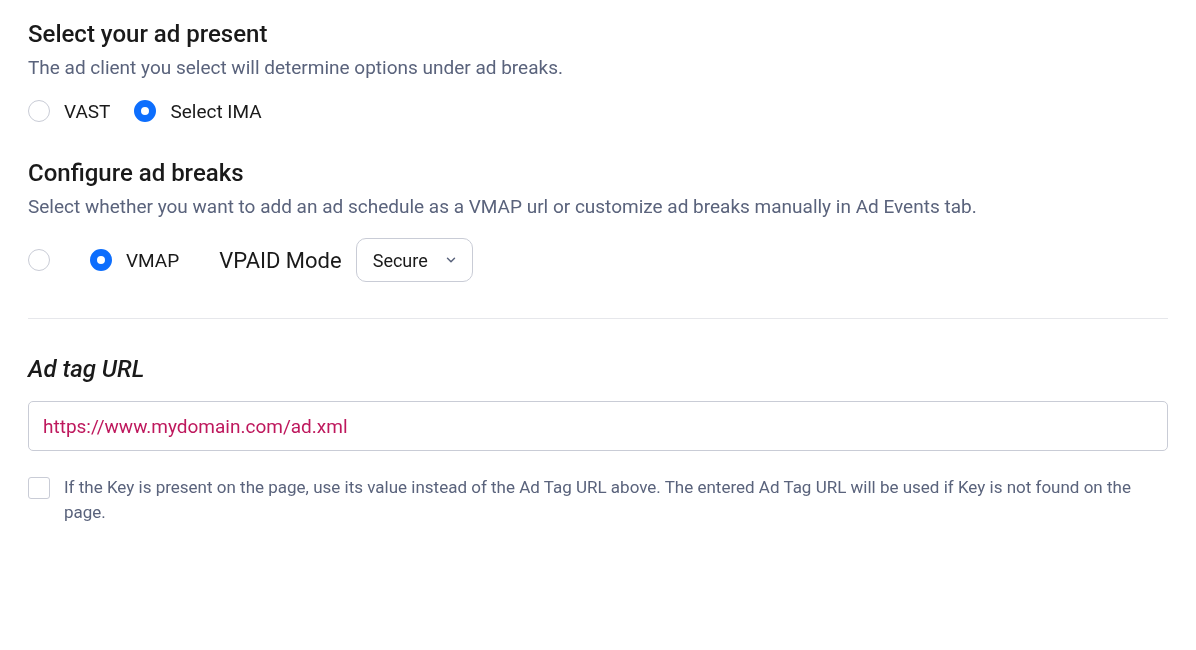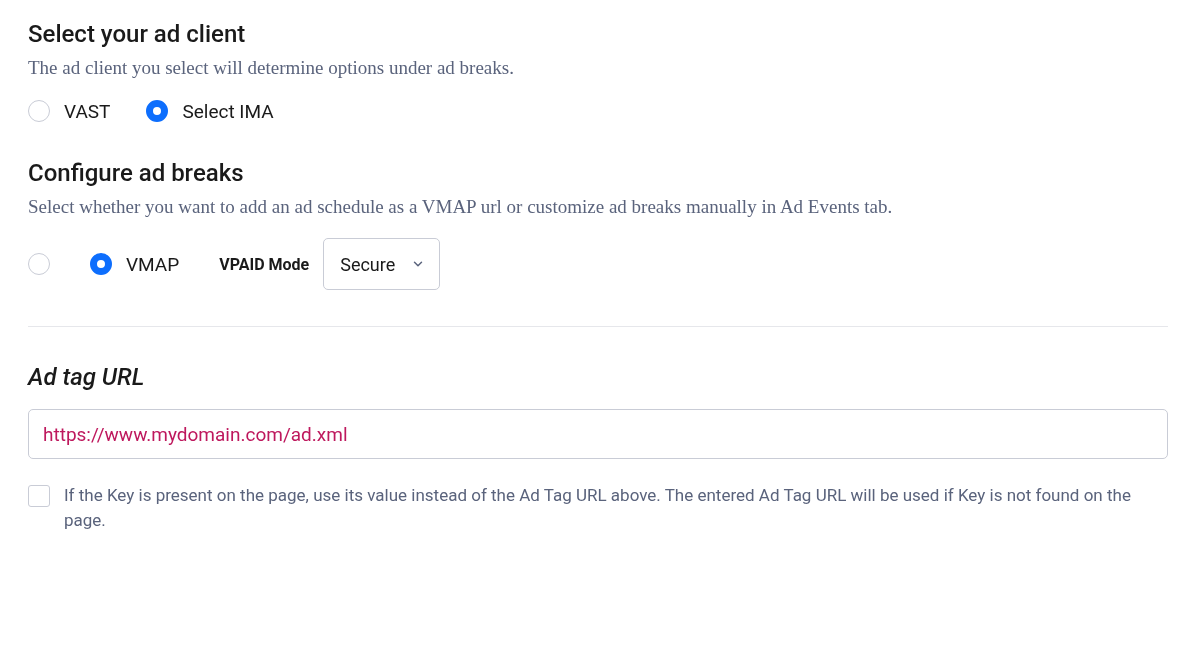--- a/index.html
+++ b/index.html
@@ -16,26 +16,25 @@
     font-size: 24px;
     font-weight: 500;
     color: #1a1a1a;
     margin-bottom: 6px;
   }
   .section-desc {
     font-size: 19px;
     color: #5a637c;
     line-height: 1.45;
     margin-bottom: 18px;
-    font-family: Liberation Serif, serif;
   }
   .radio-row {
     display: flex;
     align-items: center;
-    gap: 36px;
+    gap: 24px;
     flex-wrap: wrap;
     margin-bottom: 36px;
   }
   .radio-item {
     display: flex;
     align-items: center;
     gap: 14px;
     cursor: pointer;
   }
   .radio-circle {
@@ -58,31 +57,31 @@
   .radio-label {
     font-size: 19px;
     color: #1a1a1a;
   }
   .vpaid-group {
     display: flex;
     align-items: center;
     gap: 14px;
   }
   .vpaid-label {
-    font-size: 16px;
-    font-weight: 700;
+    font-size: 22px;
+    font-weight: 400;
     color: #1a1a1a;
   }
   .select-wrap {
     position: relative;
     display: inline-flex;
     align-items: center;
     border: 1px solid #c9ccd6;
-    border-radius: 5px;
-    height: 52px;
+    border-radius: 10px;
+    height: 44px;
     padding: 0 44px 0 16px;
     background: #fff;
     cursor: pointer;
   }
   .select-value {
     font-size: 18px;
     color: #1a1a1a;
   }
   .chevron {
     position: absolute;
@@ -135,21 +134,21 @@
     color: #5a637c;
     line-height: 1.45;
   }
 </style>
 </head>
 <body>
 
 
 
 
-<div class="section-title">Select your ad client</div>
+<div class="section-title">Select your ad present</div>
 <div class="section-desc">The ad client you select will determine options under ad breaks.</div>
 <div class="radio-row">
   <div class="radio-item">
     <span class="radio-circle"></span>
     <span class="radio-label">VAST</span>
   </div>
   <div class="radio-item">
     <span class="radio-circle selected"></span>
     <span class="radio-label">Select IMA</span>
   </div>

